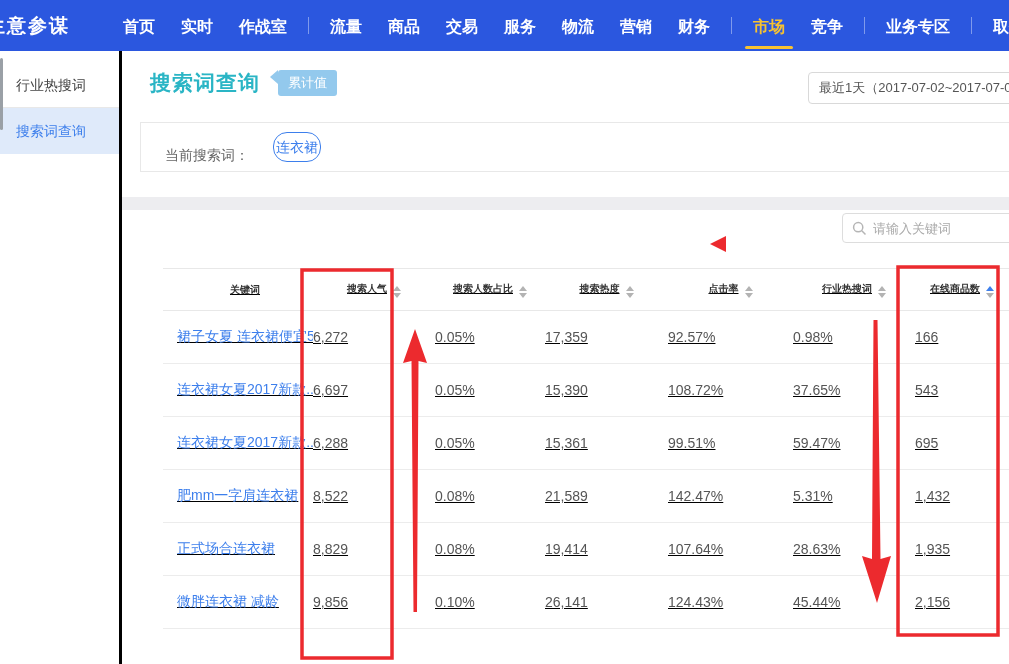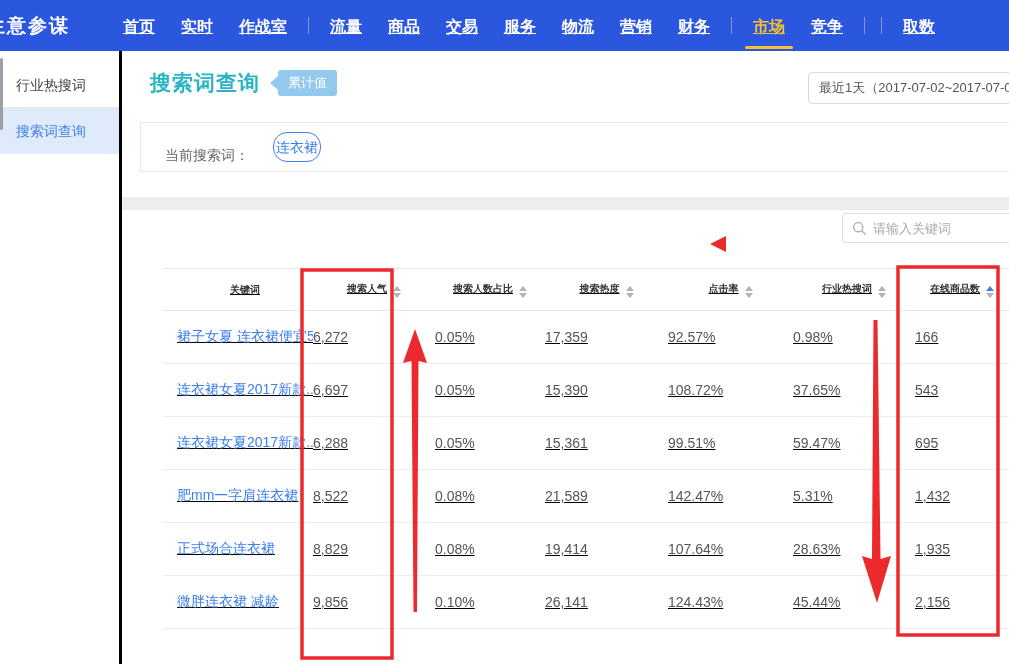--- a/index.html
+++ b/index.html
@@ -10,38 +10,38 @@
   }
   *{margin:0;padding:0;box-sizing:border-box;font-family:"Liberation Sans","DejaVu Sans",sans-serif;}
   html,body{width:1009px;height:664px;overflow:hidden;background:#fff;}
   #app{position:relative;width:1009px;height:664px;overflow:hidden;background:#fff;}
 
   
   .topnav{position:absolute;left:0;top:0;width:1009px;height:51px;background:var(--nav-bg);
     display:flex;align-items:center;color:var(--nav-text);box-shadow:0 1px 3px rgba(0,0,0,.15);}
   .brand{font-size:19px;font-weight:bold;margin-left:-14px;white-space:nowrap;letter-spacing:2px;}
   .nav-items{display:flex;align-items:center;margin-left:40px;}
-  .nav-item{position:relative;font-size:16px;font-weight:bold;margin:0 13px;white-space:nowrap;cursor:pointer;height:49px;line-height:51px;text-decoration:underline;}
+  .nav-item{position:relative;font-size:16px;font-weight:bold;margin:0 13px;white-space:nowrap;cursor:pointer;height:49px;line-height:51px;}
   .nav-item.active{color:var(--nav-active);}
   .nav-item.active::after{content:"";position:absolute;left:-8px;right:-8px;bottom:1px;height:3px;background:var(--nav-active);border-radius:2px;}
   .nav-divider{width:1px;height:17px;background:rgba(255,255,255,.4);margin:0 8px;}
 
   
   .sidebar{position:absolute;left:0;top:51px;width:122px;height:613px;background:#fff;border-right:3px solid #000000;}
   .side-item{height:46px;line-height:46px;padding-left:16px;font-size:14px;color:#444;cursor:pointer;white-space:nowrap;}
   .side-item.first{border-bottom:1px solid var(--border);margin-top:11px;}
   .side-item.active{background:var(--sidebar-active-bg);color:var(--link);}
   .scroll-thumb{position:absolute;left:0;top:58px;width:3px;height:72px;background:#9aa0a6;border-radius:2px;}
 
   
   .main-bg{position:absolute;left:122px;top:51px;right:0;bottom:0;background:var(--bg-gray);}
   .header-sec{position:absolute;left:122px;top:51px;width:887px;height:146px;background:#fff;}
   .title-row{position:absolute;left:28px;top:18px;display:flex;align-items:center;}
   .page-title{font-size:21px;font-weight:bold;color:var(--title);letter-spacing:1px;}
-  .badge-wrap{display:flex;align-items:center;margin-left:10px;}
+  .badge-wrap{display:flex;margin-left:10px;}
   .badge-arrow{width:0;height:0;border-top:7px solid transparent;border-bottom:7px solid transparent;border-right:8px solid var(--badge-bg);}
   .badge{background:var(--badge-bg);color:#fff;font-size:13px;padding:4px 10px;border-radius:3px;white-space:nowrap;}
   .date-box{position:absolute;left:686px;top:21px;width:216px;height:32px;border:1px solid #d9d9d9;border-radius:4px;
     background:#fff;font-size:13px;color:#555;line-height:30px;padding:0 10px;white-space:nowrap;overflow:hidden;cursor:pointer;}
   .filter-card{position:absolute;left:18px;top:71px;width:880px;height:50px;border:1px solid var(--border);background:#fff;}
   .filter-label{position:absolute;left:24px;top:8px;height:48px;line-height:48px;font-size:14px;color:#666;white-space:nowrap;}
   .kw-tag{position:absolute;left:132px;top:9px;width:48px;height:30px;border:1px solid var(--link);border-radius:14px;
     color:var(--link);font-size:14px;text-align:center;line-height:28px;background:#fff;cursor:pointer;white-space:nowrap;}
   .divider-band{position:absolute;left:122px;top:197px;right:0;height:13px;background:#ededf0;}
 
@@ -82,20 +82,21 @@
         <span class="nav-item">商品</span>
         <span class="nav-item">交易</span>
         <span class="nav-item">服务</span>
         <span class="nav-item">物流</span>
         <span class="nav-item">营销</span>
         <span class="nav-item">财务</span>
         <span class="nav-divider"></span>
         <span class="nav-item active">市场</span>
         <span class="nav-item">竞争</span>
         <span class="nav-divider"></span>
+        <span class="nav-item">业务专区</span>
         <span class="nav-divider"></span>
         <span class="nav-item">取数</span>
       </div>
   </div>
 
   <div class="sidebar">
       <div class="side-item first">行业热搜词</div>
       <div class="side-item active">搜索词查询</div>
     </div>
   <div class="scroll-thumb"></div>

